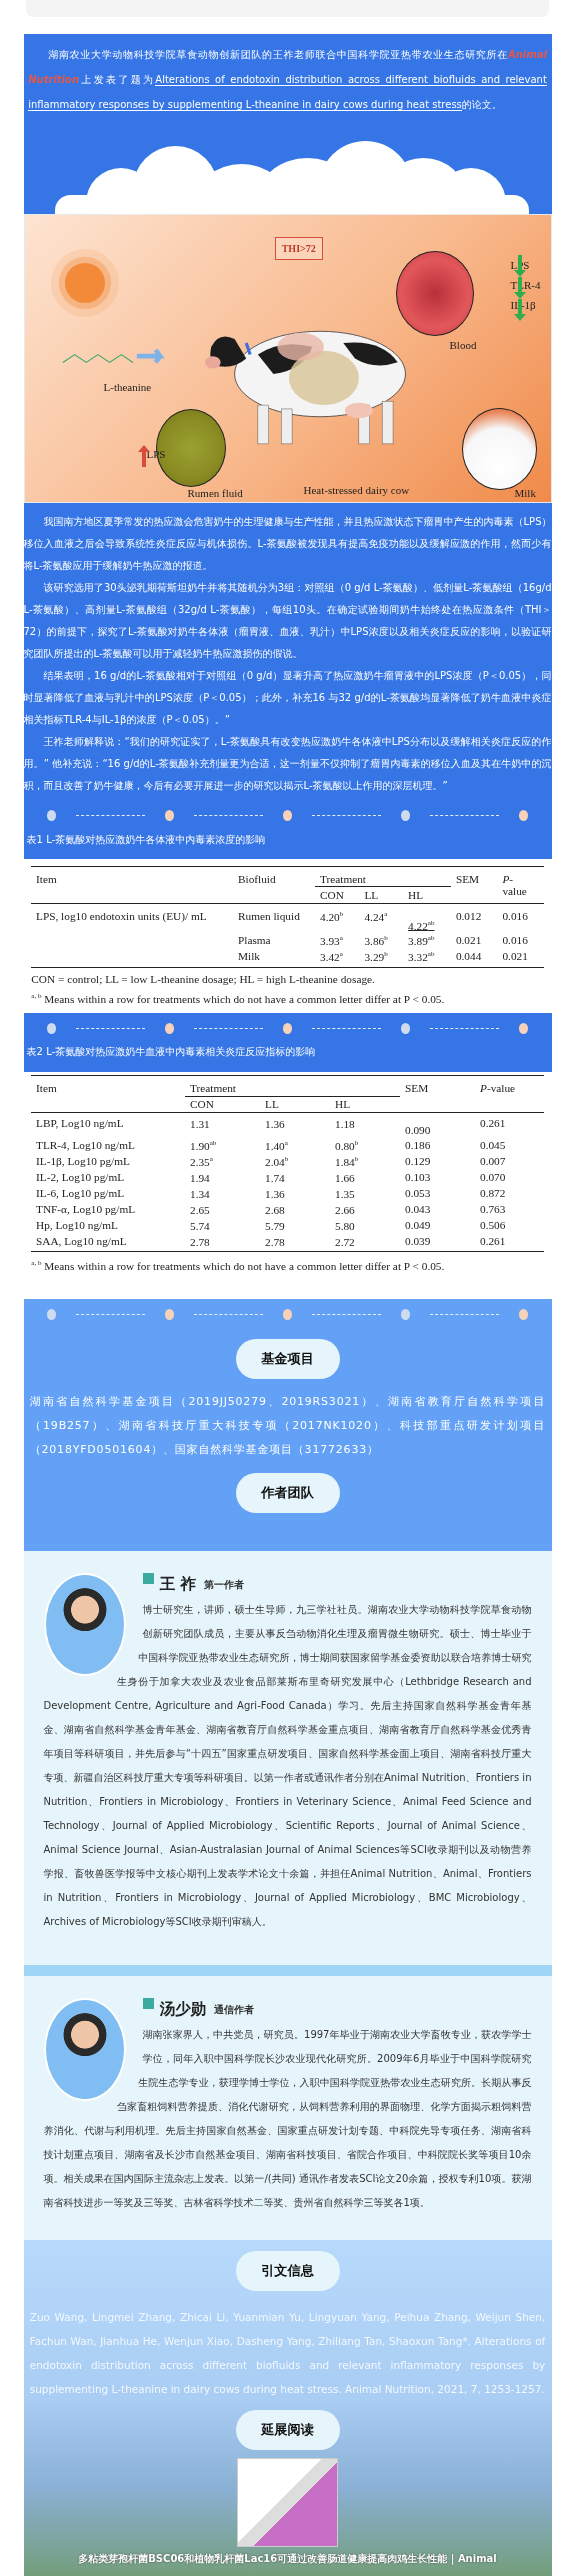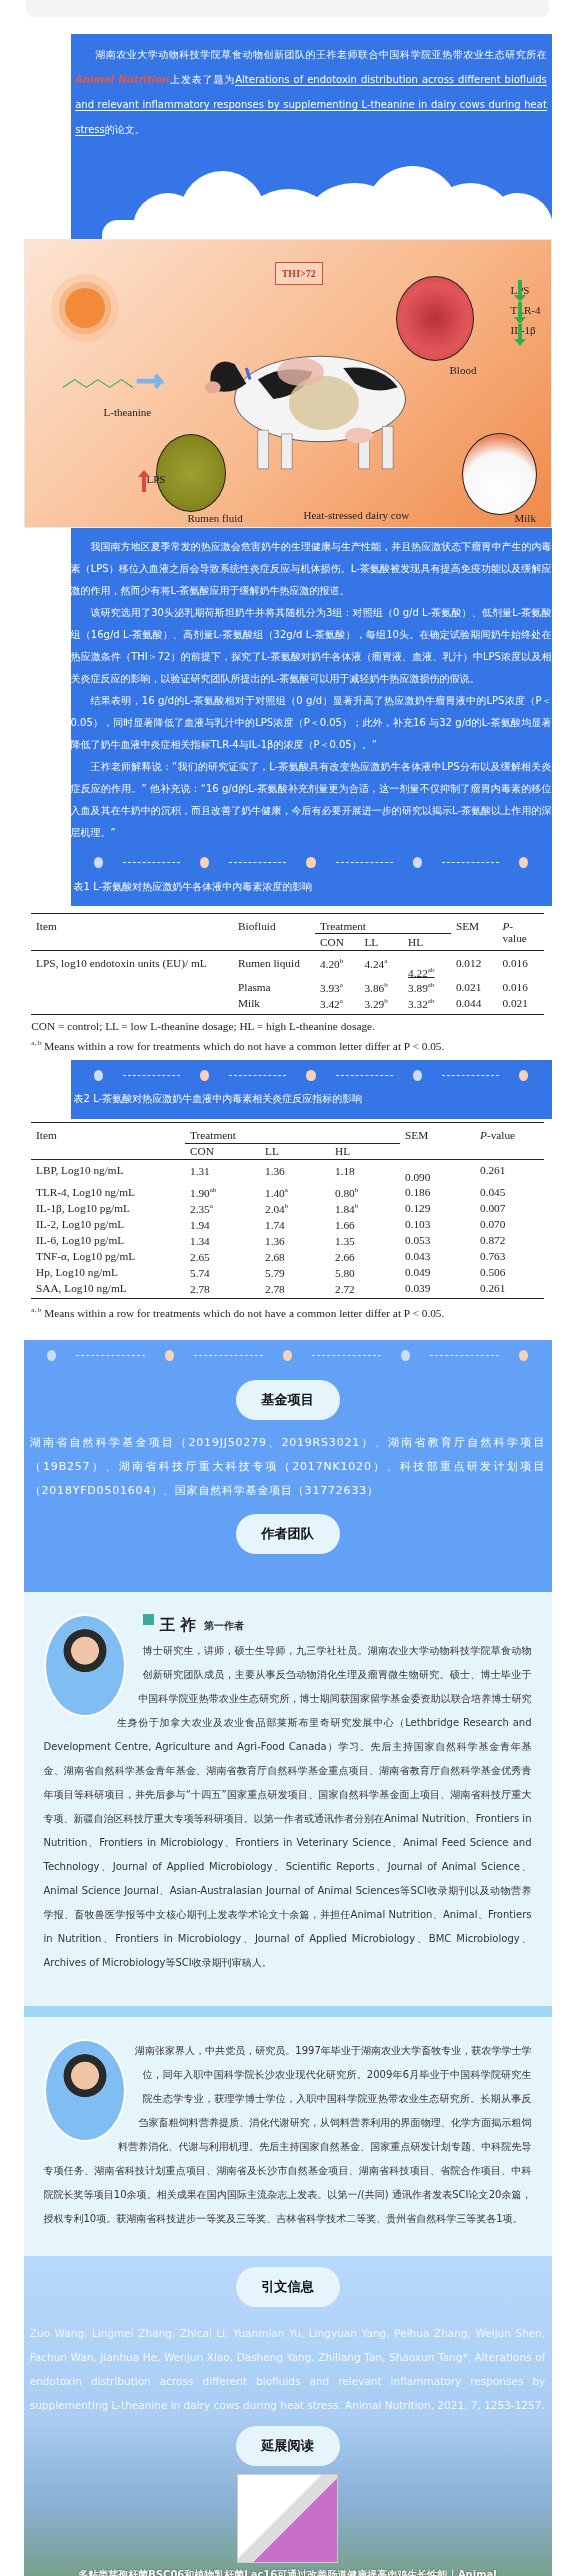--- a/index.html
+++ b/index.html
@@ -1,19 +1,19 @@
 <!DOCTYPE html>
 <html style="font-size:12.4px"><head>
 <meta charset="utf-8">
 <style>
   * { box-sizing: border-box; margin: 0; padding: 0; }
   body { width: 575px; background: #ffffff; font-family: "DejaVu Sans", sans-serif; color: #222; }
   .topbar { height: 17px; margin: 0 26px; background: #f4f4f4; border-radius: 0 0 7.8px 7.8px; }
   .wrap { width: 528px; margin: 17px auto 0 auto; }
-  .blue { background: #3575e6; color: #fff; margin-left: 47px; }
+  .blue { background: #3575e6; color: #fff; }
   .intro { padding: 7.8px 4.7px 4.7px 4.7px; font-size: 10px; line-height: 25px; text-align: justify; }
   .intro .indent { padding-left: 20px; }
   .an-red { color: #e4584a; font-style: italic; font-weight: bold; }
   .ul { border-bottom: 1.2px solid #fff; }
   .cloud-band { height: 93px; position: relative; overflow: hidden; }
   .cloud { position: absolute; background: #fff; border-radius: 50%; }
   .graphic { height: 289px; position: relative; background: linear-gradient(135deg,#fde4d2 0%,#f8b98d 55%,#f08a4a 100%); overflow: hidden; border: 0.8px solid #e9e9e9; }
   .sun { position: absolute; left: 40px; top: 48px; width: 40px; height: 40px; border-radius: 50%; background: #f28a3a; box-shadow: 0 0 0 6.2px rgba(242,138,58,0.35), 0 0 0 14px rgba(242,138,58,0.15); }
   .thi { position: absolute; left: 250px; top: 22px; border: 1.2px solid #d94c3b; color: #c0392b; font-family: "Liberation Serif", serif; font-weight: bold; font-size: 10px; padding: 4.7px 6.2px; background: rgba(255,255,255,0.25); }
   .circle { position: absolute; border-radius: 50%; border: 1.6px solid #222; }
@@ -285,21 +285,21 @@
             <td>0.039</td>
             <td>0.261</td>
           </tr>
     </tbody>
       </table>
     <div class="tnote">
       <div><sup>a, b</sup><span> Means within a row for treatments which do not have a common letter differ at P &lt; 0.05.</span></div>
     </div>
   </section>
 
-  <section class="sec-blue" style="margin-top:18px;padding-bottom:38px;">
+  <section class="sec-blue" style="margin-top:24px;padding-bottom:38px;">
     <div class="dots">
       <span class="dot b"></span>
         <span class="dash"></span>
         <span class="dot o"></span>
         <span class="dash"></span>
         <span class="dot o"></span>
         <span class="dash"></span>
         <span class="dot b"></span>
         <span class="dash"></span>
         <span class="dot o"></span>
@@ -316,20 +316,25 @@
           <span class="sq"></span>
           <span>王 祚</span>
           <span class="role">第一作者</span>
         </div>
       <div>博士研究生，讲师，硕士生导师，九三学社社员。湖南农业大学动物科技学院草食动物创新研究团队成员，主要从事反刍动物消化生理及瘤胃微生物研究。硕士、博士毕业于中国科学院亚热带农业生态研究所，博士期间获国家留学基金委资助以联合培养博士研究生身份于加拿大农业及农业食品部莱斯布里奇研究发展中心（Lethbridge Research and Development Centre, Agriculture and Agri-Food Canada）学习。先后主持国家自然科学基金青年基金、湖南省自然科学基金青年基金、湖南省教育厅自然科学基金重点项目、湖南省教育厅自然科学基金优秀青年项目等科研项目，并先后参与“十四五”国家重点研发项目、国家自然科学基金面上项目、湖南省科技厅重大专项、新疆自治区科技厅重大专项等科研项目。以第一作者或通讯作者分别在Animal Nutrition、Frontiers in Nutrition、Frontiers in Microbiology、Frontiers in Veterinary Science、Animal Feed Science and Technology、Journal of Applied Microbiology、Scientific Reports、Journal of Animal Science、Animal Science Journal、Asian-Australasian Journal of Animal Sciences等SCI收录期刊以及动物营养学报、畜牧兽医学报等中文核心期刊上发表学术论文十余篇，并担任Animal Nutrition、Animal、Frontiers in Nutrition、Frontiers in Microbiology、Journal of Applied Microbiology、BMC Microbiology、Archives of Microbiology等SCI收录期刊审稿人。</div>
       <div style="clear:both;"></div>
     </div>
     <div class="divider"></div>
     <div class="author" style="padding-bottom:25px;">
       <div class="avatar"></div>
+      <div class="aname">
+          <span class="sq"></span>
+          <span>汤少勋</span>
+          <span class="role">通信作者</span>
+        </div>
       <div>湖南张家界人，中共党员，研究员。1997年毕业于湖南农业大学畜牧专业，获农学学士学位，同年入职中国科学院长沙农业现代化研究所。2009年6月毕业于中国科学院研究生院生态学专业，获理学博士学位，入职中国科学院亚热带农业生态研究所。长期从事反刍家畜粗饲料营养提质、消化代谢研究，从饲料营养利用的界面物理、化学方面揭示粗饲料营养消化、代谢与利用机理。先后主持国家自然基金、国家重点研发计划专题、中科院先导专项任务、湖南省科技计划重点项目、湖南省及长沙市自然基金项目、湖南省科技项目、省院合作项目、中科院院长奖等项目10余项。相关成果在国内国际主流杂志上发表。以第一/(共同) 通讯作者发表SCI论文20余篇，授权专利10项。获湖南省科技进步一等奖及三等奖、吉林省科学技术二等奖、贵州省自然科学三等奖各1项。</div>
       <div style="clear:both;"></div>
     </div>
   </section>
 
   <section class="cite-sec" style="padding-top:11px;">
     <div class="pill">引文信息</div>
     <div class="cite">Zuo Wang, Lingmei Zhang, Zhicai Li, Yuanmian Yu, Lingyuan Yang, Peihua Zhang, Weijun Shen, Fachun Wan, Jianhua He, Wenjun Xiao, Dasheng Yang, Zhiliang Tan, Shaoxun Tang*. Alterations of endotoxin distribution across different biofluids and relevant inflammatory responses by supplementing L-theanine in dairy cows during heat stress. Animal Nutrition, 2021, 7, 1253-1257.</div>
     <div class="pill">延展阅读</div>
     <div class="ext-img"></div>

